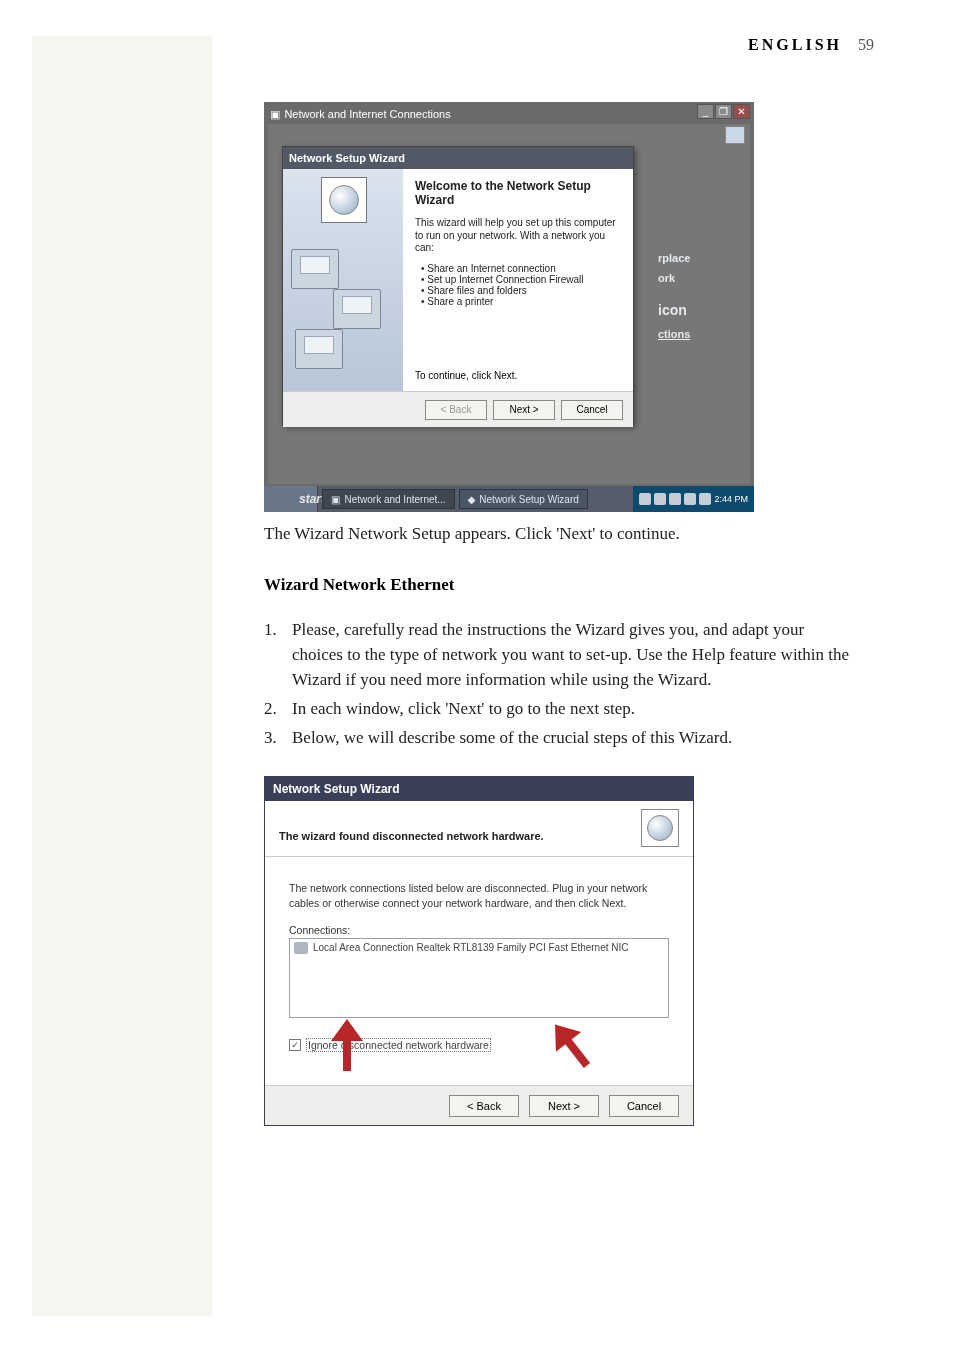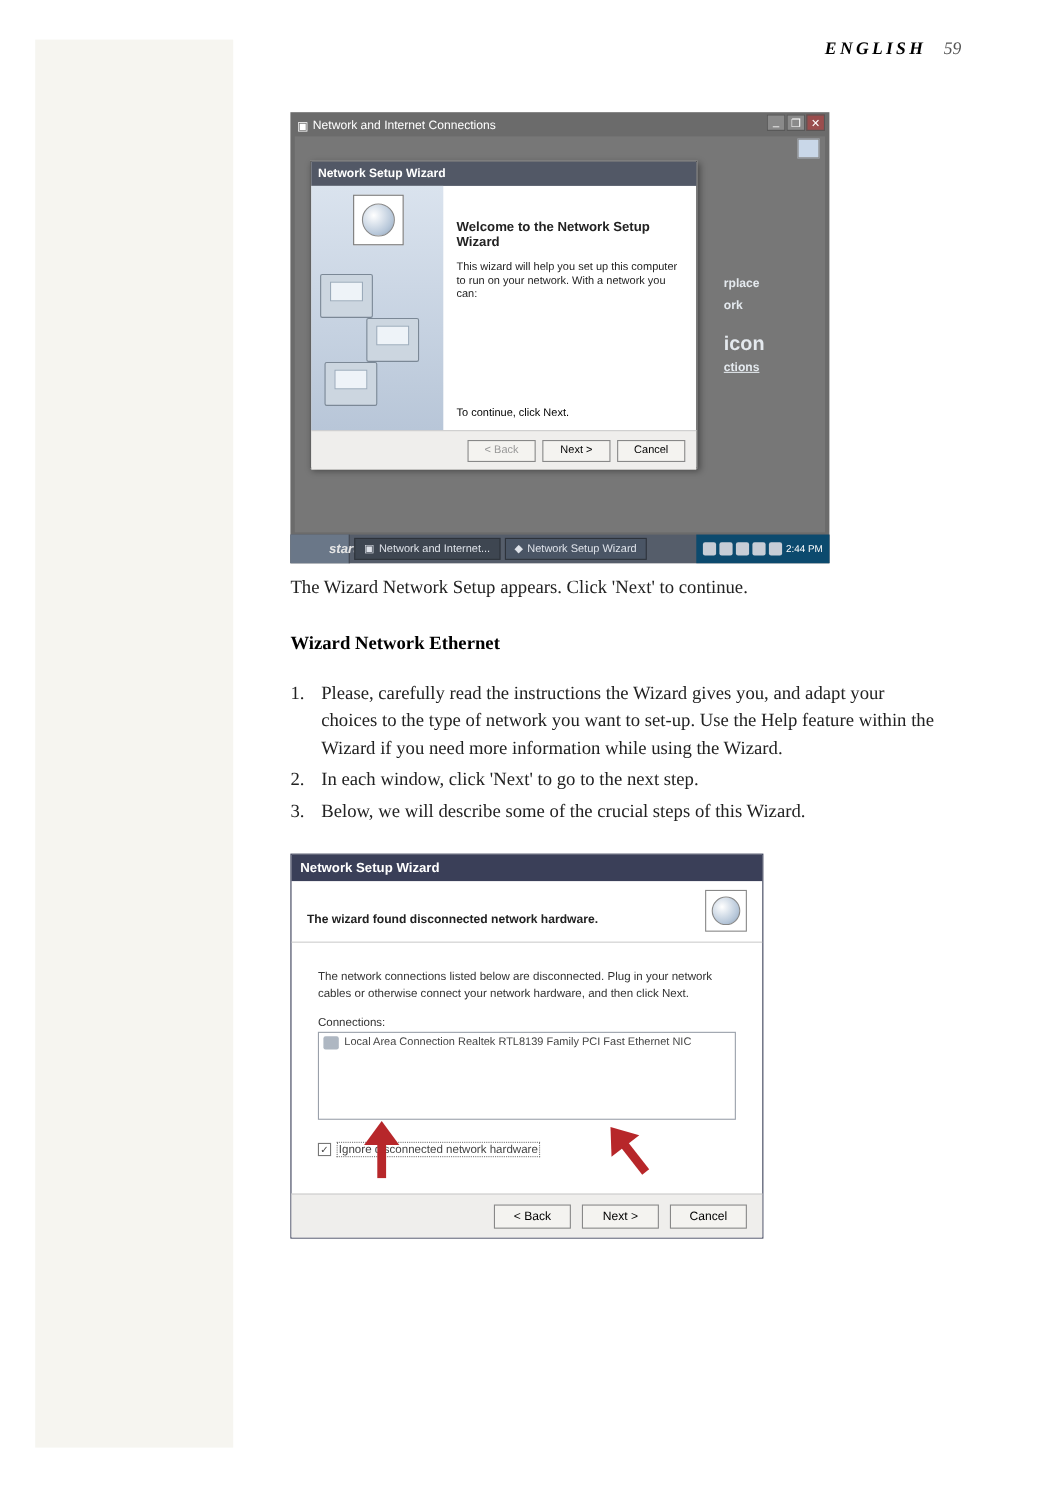--- a/index.html
+++ b/index.html
@@ -4,21 +4,21 @@
   <style>
     * { margin: 0; padding: 0; box-sizing: border-box; }
     body {
       width: 954px;
       height: 1352px;
       background: #fff;
       font-family: Georgia, 'Times New Roman', serif;
       position: relative;
     }
     .page { position: relative; width: 100%; height: 100%; padding: 36px 72px 0 0; }
-    .header { text-align: right; padding-right: 8px; margin-bottom: 48px; font-style: italic; }
+    .header { text-align: right; padding-right: 8px; margin-bottom: 48px; }
     .header-lang { font-weight: bold; letter-spacing: 3px; font-size: 16px; color: #000; }
     .header-pn { font-weight: normal; font-size: 16px; margin-left: 12px; color: #555; }
     .left-gutter {
       position: absolute; left: 32px; top: 36px; bottom: 36px; width: 180px;
       background: #f6f5f0;
     }
     .content { margin-left: 264px; width: 590px; }
     .screenshot { margin-bottom: 10px; }
     .caption { font-size: 17px; color: #222; line-height: 1.45; margin-bottom: 28px; }
     .section-heading { font-weight: bold; font-size: 17px; color: #000; margin: 10px 0 22px 0; }
@@ -72,21 +72,21 @@
     }
     .wz-comp {
       position:absolute; width:48px; height:40px; background:#ccd6e0; border:1px solid #7b8896;
       border-radius:2px;
     }
     .wz-comp::after {
       content:''; position:absolute; left:8px; top:6px; right:8px; bottom:14px;
       background:#eef3f8; border:1px solid #9baaba;
     }
     .ss1-wiz-right { flex:1; padding:10px 12px 4px 12px; font-size:10px; color:#222; }
-    .ss1-wiz-h { font-size:12px; font-weight:bold; margin-bottom:10px;margin-top:20px; }
+    .ss1-wiz-h { font-size:12px; font-weight:bold; margin-bottom:10px; }
     .ss1-wiz-p { margin-bottom:8px; line-height:1.25; }
     .ss1-wiz-ul { margin:0 0 0 6px; }
     .ss1-wiz-ul div::before { content:'• '; }
     .ss1-wiz-cont { position:absolute; bottom:44px; left:132px; font-size:10px;margin-top:10px; }
     .ss1-wiz-btnrow {
       height:36px; border-top:1px solid #ccc; display:flex; justify-content:flex-end;
       align-items:center; gap:6px; padding-right:10px; background:#efeeec;
     }
     .wiz-btn {
       width:62px; height:20px; font-size:10px; background:#f4f3f0;
@@ -183,37 +183,43 @@
         </div>
         <div class="ss1-parent-ctrls">
           <div class="win-ctrl">_</div>
           <div class="win-ctrl">❐</div>
           <div class="win-ctrl cl">✕</div>
         </div>
         <div class="ss1-parent-body">
           <div class="ss1-partial-icon"></div>
           <div class="ss1-rtexts" style="top:128px;text-align:center;">rplace</div>
           <div class="ss1-rtexts" style="top:148px;">ork</div>
-          <div class="ss1-rtexts" style="top:178px; font-size:18px;">icon</div>
+          <div class="ss1-rtexts" style="top:178px; font-size:14px;">icon</div>
           <div class="ss1-rtexts" style="top:204px;text-decoration:underline;">ctions</div>
 
           <div class="ss1-wizard">
             <div class="ss1-wiz-title">Network Setup Wizard</div>
             <div class="ss1-wiz-body">
               <div class="ss1-wiz-left">
                 <div class="wz-globe">
                     <div class="wz-globe-c"></div>
                   </div>
                 <div class="wz-comp" style="left:8px; top:80px;"></div>
                 <div class="wz-comp" style="left:50px; top:120px;"></div>
                 <div class="wz-comp" style="left:12px; top:160px;"></div>
               </div>
               <div class="ss1-wiz-right">
                 <div class="ss1-wiz-h">Welcome to the Network Setup Wizard</div>
                 <div class="ss1-wiz-p">This wizard will help you set up this computer to run on your network. With a network you can:</div>
+                <div class="ss1-wiz-ul">
+                  <div>Share an Internet connection</div>
+                  <div>Set up Internet Connection Firewall</div>
+                  <div>Share files and folders</div>
+                  <div>Share a printer</div>
+                </div>
               </div>
             </div>
             <div class="ss1-wiz-cont">To continue, click Next.</div>
             <div class="ss1-wiz-btnrow">
               <div class="wiz-btn dis">&lt; Back</div>
               <div class="wiz-btn">Next &gt;</div>
               <div class="wiz-btn">Cancel</div>
             </div>
           </div>
         </div>

